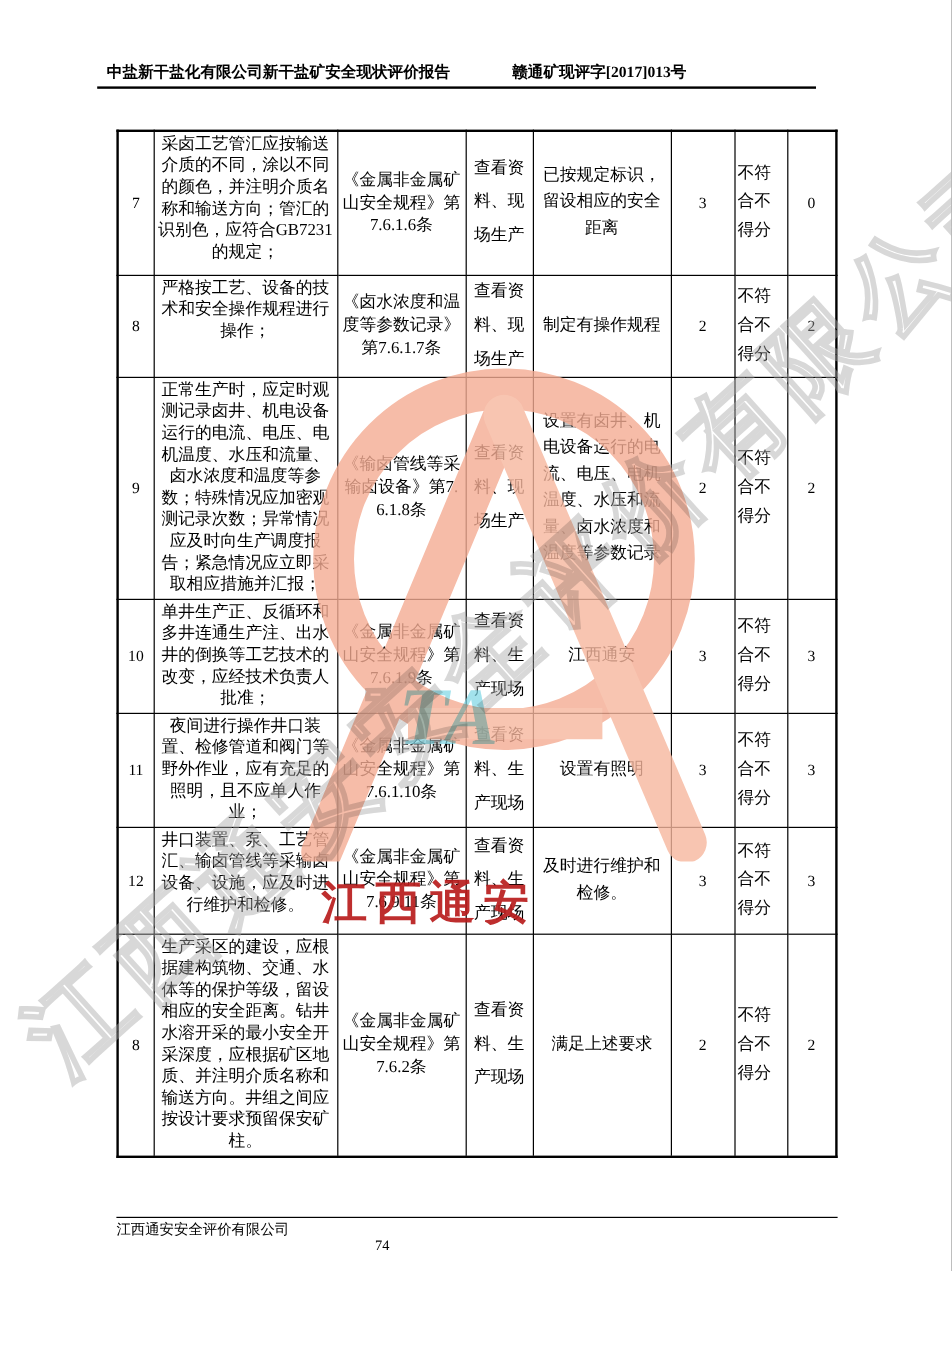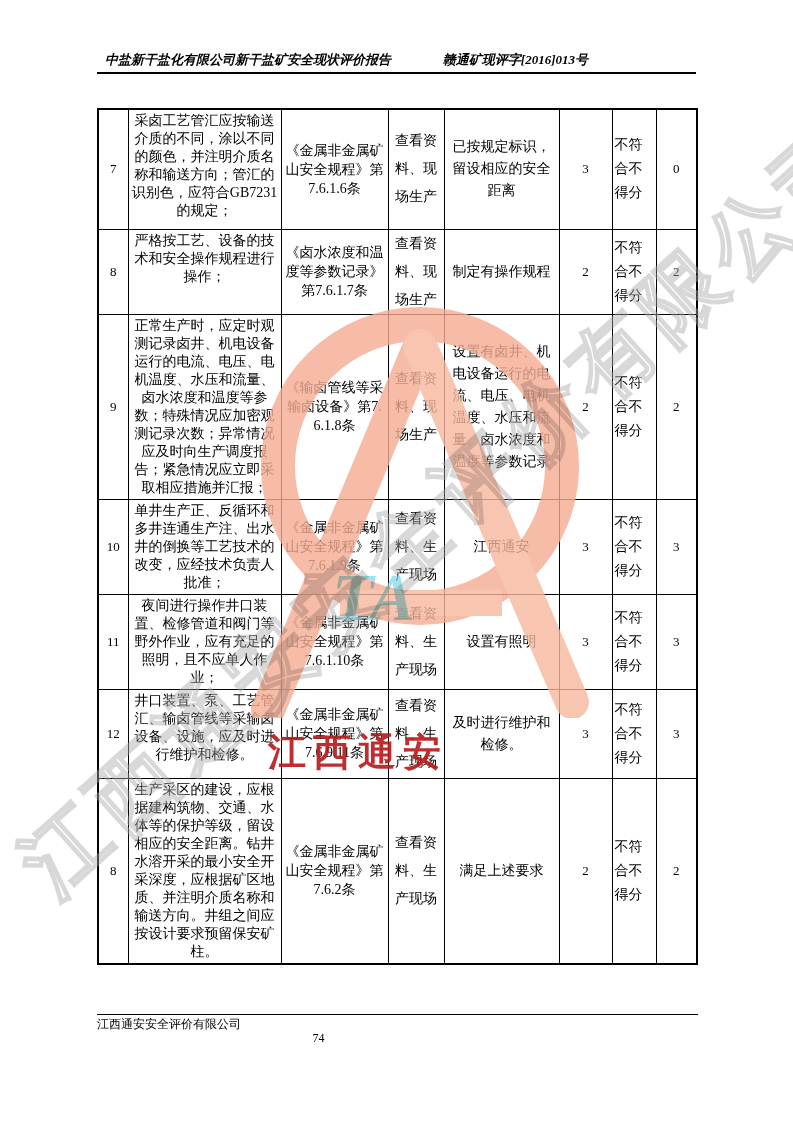--- a/index.html
+++ b/index.html
@@ -3,24 +3,24 @@
 <meta charset="utf-8">
 <style>
   html,body{margin:0;padding:0;background:#888;}
   .page{
     position:relative;width:793px;height:1122px;margin:0 auto;
     background:#ffffff;overflow:hidden;color:#000;
     font-family:"Liberation Serif","DejaVu Serif",serif;
   }
   
   .header{
-    position:absolute;left:97px;top:46px;width:599px;height:26px;
+    position:absolute;left:81px;top:46px;width:599px;height:26px;
     border-bottom:2px solid #000;
     display:flex;justify-content:space-between;align-items:flex-end;
-    font-size:13px;font-weight:bold;white-space:nowrap;font-style:italic;
+    font-size:13px;font-weight:bold;white-space:nowrap;
   }
   .header .h-left{padding-left:8px;padding-bottom:3px;}
   .header .h-right{margin-right:108px;padding-bottom:3px;}
   
   .doc-table{position:absolute;left:97px;top:108px;z-index:2;}
   table{border-collapse:collapse;table-layout:fixed;width:599px;border:2px solid #000;background:transparent;}
   td{border:1px solid #000;font-size:14px;overflow:hidden;word-break:break-all;}
   .col-no{text-align:center;vertical-align:middle;font-size:13px;}
   .col-content{text-align:center;vertical-align:top;line-height:18px;padding:2px 3px;}
   .col-basis{text-align:center;vertical-align:middle;line-height:19px;padding:0 2px;}
@@ -53,21 +53,21 @@
     color:#b91c1c;opacity:.92;mix-blend-mode:multiply;
   }
 </style>
 </head>
 <body>
 
 <div class="page">
 
   <div class="header">
     <span class="h-left">中盐新干盐化有限公司新干盐矿安全现状评价报告</span>
-    <span class="h-right">赣通矿现评字[2016]013号</span>
+    <span class="h-right">赣通矿现评字[2017]013号</span>
   </div>
 
   <div class="watermark">
     <div class="wm-diagonal">江西通安安全评价有限公司</div>
     <svg class="wm-logo" width="360" height="420" viewBox="0 0 360 420" xmlns="http://www.w3.org/2000/svg">
       <circle cx="180" cy="168" r="142" fill="none" stroke="#f4ab92" stroke-width="34"></circle>
       <path d="M180 48 L28 412" stroke="#f4ab92" stroke-width="34" fill="none" stroke-linecap="round"></path>
       <path d="M180 48 L332 404" stroke="#f6b79e" stroke-width="34" fill="none" stroke-linecap="round"></path>
       <path d="M100 305 L262 305" stroke="#f6b79e" stroke-width="26" fill="none"></path>
     </svg>

